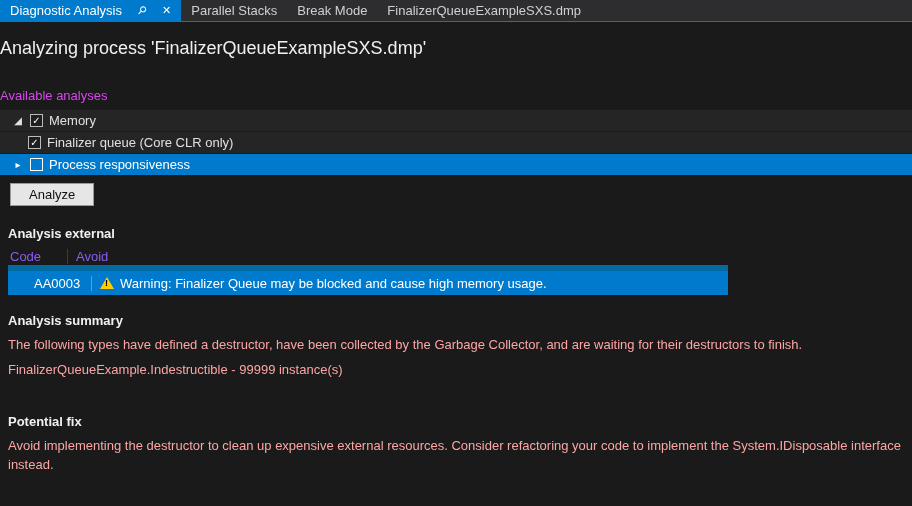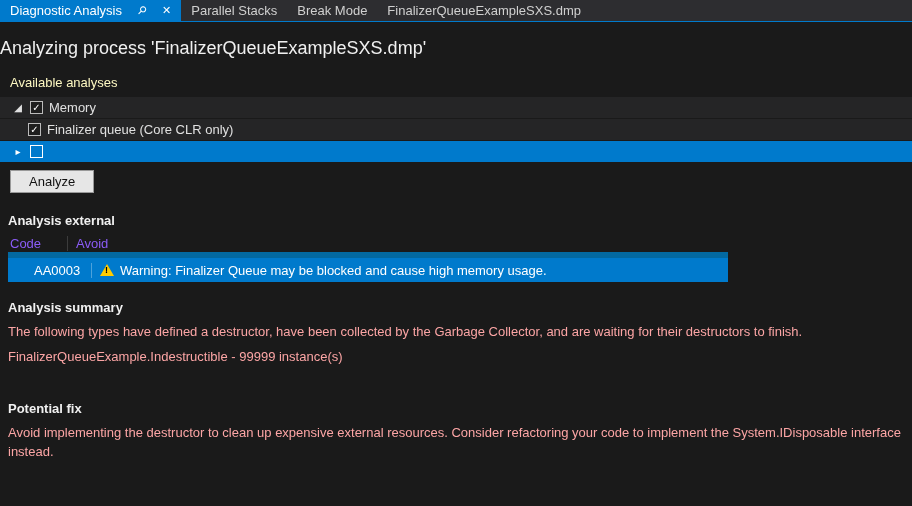--- a/index.html
+++ b/index.html
@@ -38,23 +38,24 @@
     display: inline-block;
   }
   .icon-pin { transform: rotate(45deg); }
   .page-title {
     font-size: 18px;
     font-weight: 400;
     padding: 16px 10px 12px 0;
     color: #f0f0f0;
   }
   .section-label {
-    padding: 4px 10px 6px 10px;
-    color: #fef9c3;
-    font-size: 13px;
+    padding: 4px 10px 6px 0;
+    color: #d946ef;
+    font-size: 13px;
+    margin-top: 13px;
   }
   
   .tree {
     width: 100%;
   }
   .tree-row {
     display: flex;
     align-items: center;
     height: 22px;
     padding-left: 10px;
@@ -175,20 +176,21 @@
     <span class="checkbox checked"></span>
     <span>Memory</span>
   </div>
   <div class="tree-row level2">
     <span class="checkbox checked"></span>
     <span>Finalizer queue (Core CLR only)</span>
   </div>
   <div class="tree-row level1 selected">
     <span class="expander">▸</span>
     <span class="checkbox"></span>
+    <span>Process responsiveness</span>
   </div>
 </div>
 
 <div class="analyze-bar">
   <button class="btn">Analyze</button>
 </div>
 
 <div class="heading">Analysis external</div>
 <div class="results">
   <div class="hdr">

